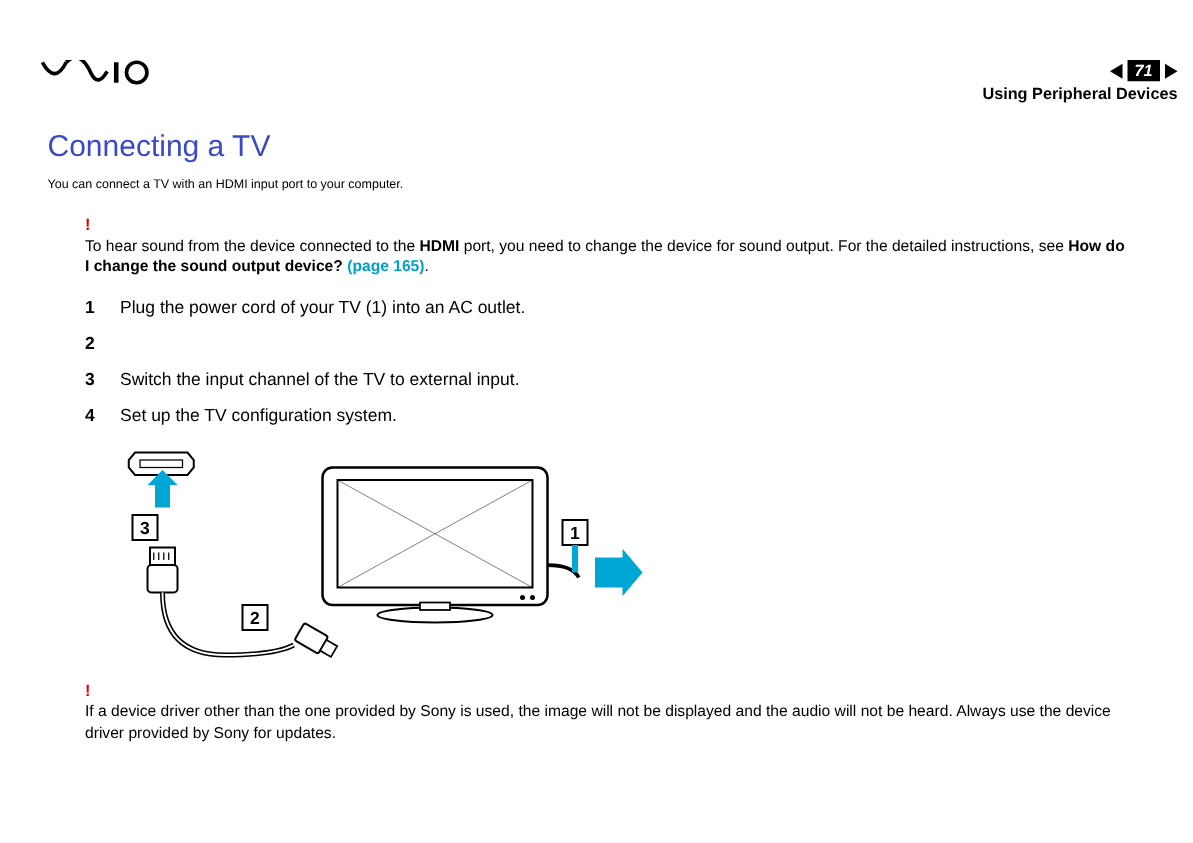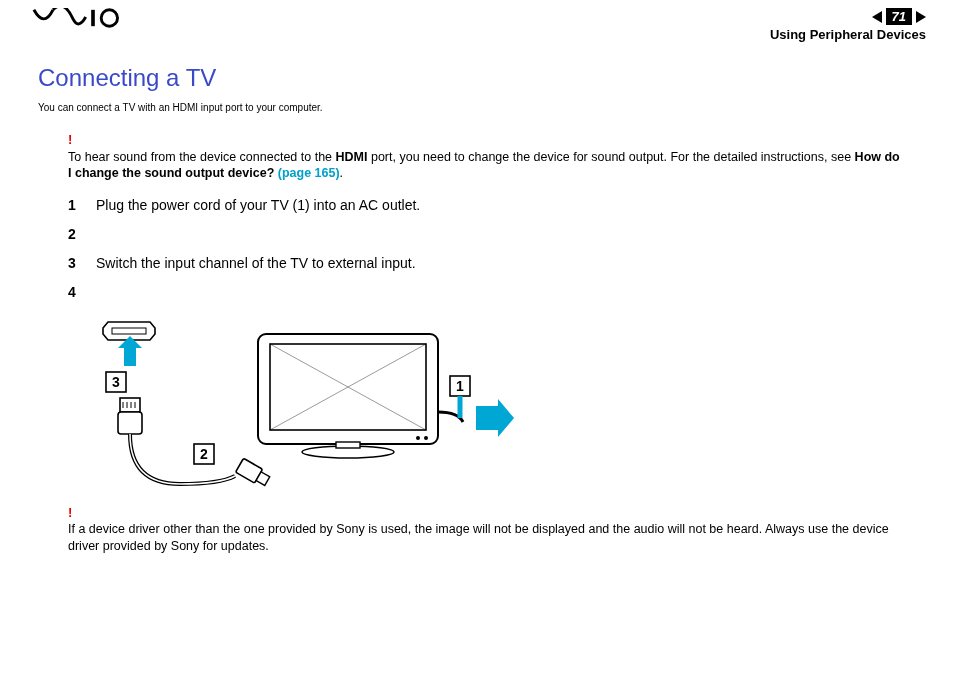--- a/index.html
+++ b/index.html
@@ -10,22 +10,23 @@
     background: #fff;
     width: 954px;
     height: 674px;
     position: relative;
     overflow: hidden;
   }
   .header {
     display: flex;
     justify-content: space-between;
     align-items: flex-start;
-    padding: 8px 28px 0 28px;
+    padding: 8px 12px 0 28px;
     height: 44px;
+    margin-top: 40px;
   }
   .logo svg { height: 20px; }
   .header-right { display: flex; flex-direction: column; align-items: flex-end; gap: 2px; }
   .pager { display: flex; align-items: center; gap: 4px; }
   .pager-tri { display: inline-block; }
   .pager-left { border-style: solid; border-width: 6px 10px 6px 0; border-color: transparent #000 transparent transparent; }
   .pager-right { border-style: solid; border-width: 6px 0 6px 10px; border-color: transparent transparent transparent #000; }
   .pager-num {
     background: #000; color: #fff; font-style: italic; font-weight: bold;
     font-size: 13px; padding: 1px 6px; min-width: 26px; text-align: center;
@@ -87,20 +88,21 @@
       </li>
     <li>
         <span class="num">2</span>
       </li>
     <li>
         <span class="num">3</span>
         <span><span>Switch the input channel of the TV to external input.</span></span>
       </li>
     <li>
         <span class="num">4</span>
+        <span><span>Set up the TV configuration system.</span></span>
       </li>
   </ol>
 
   <div class="diagram">
     <svg width="440" height="180" viewBox="0 0 440 180">
 
       <g>
         <path d="M10 8 h42 l5 6 v6 l-5 6 h-42 l-5 -6 v-6 z" fill="none" stroke="#000" stroke-width="1.6"></path>
         <rect x="14" y="14" width="34" height="6" fill="none" stroke="#000" stroke-width="1"></rect>
       </g>

